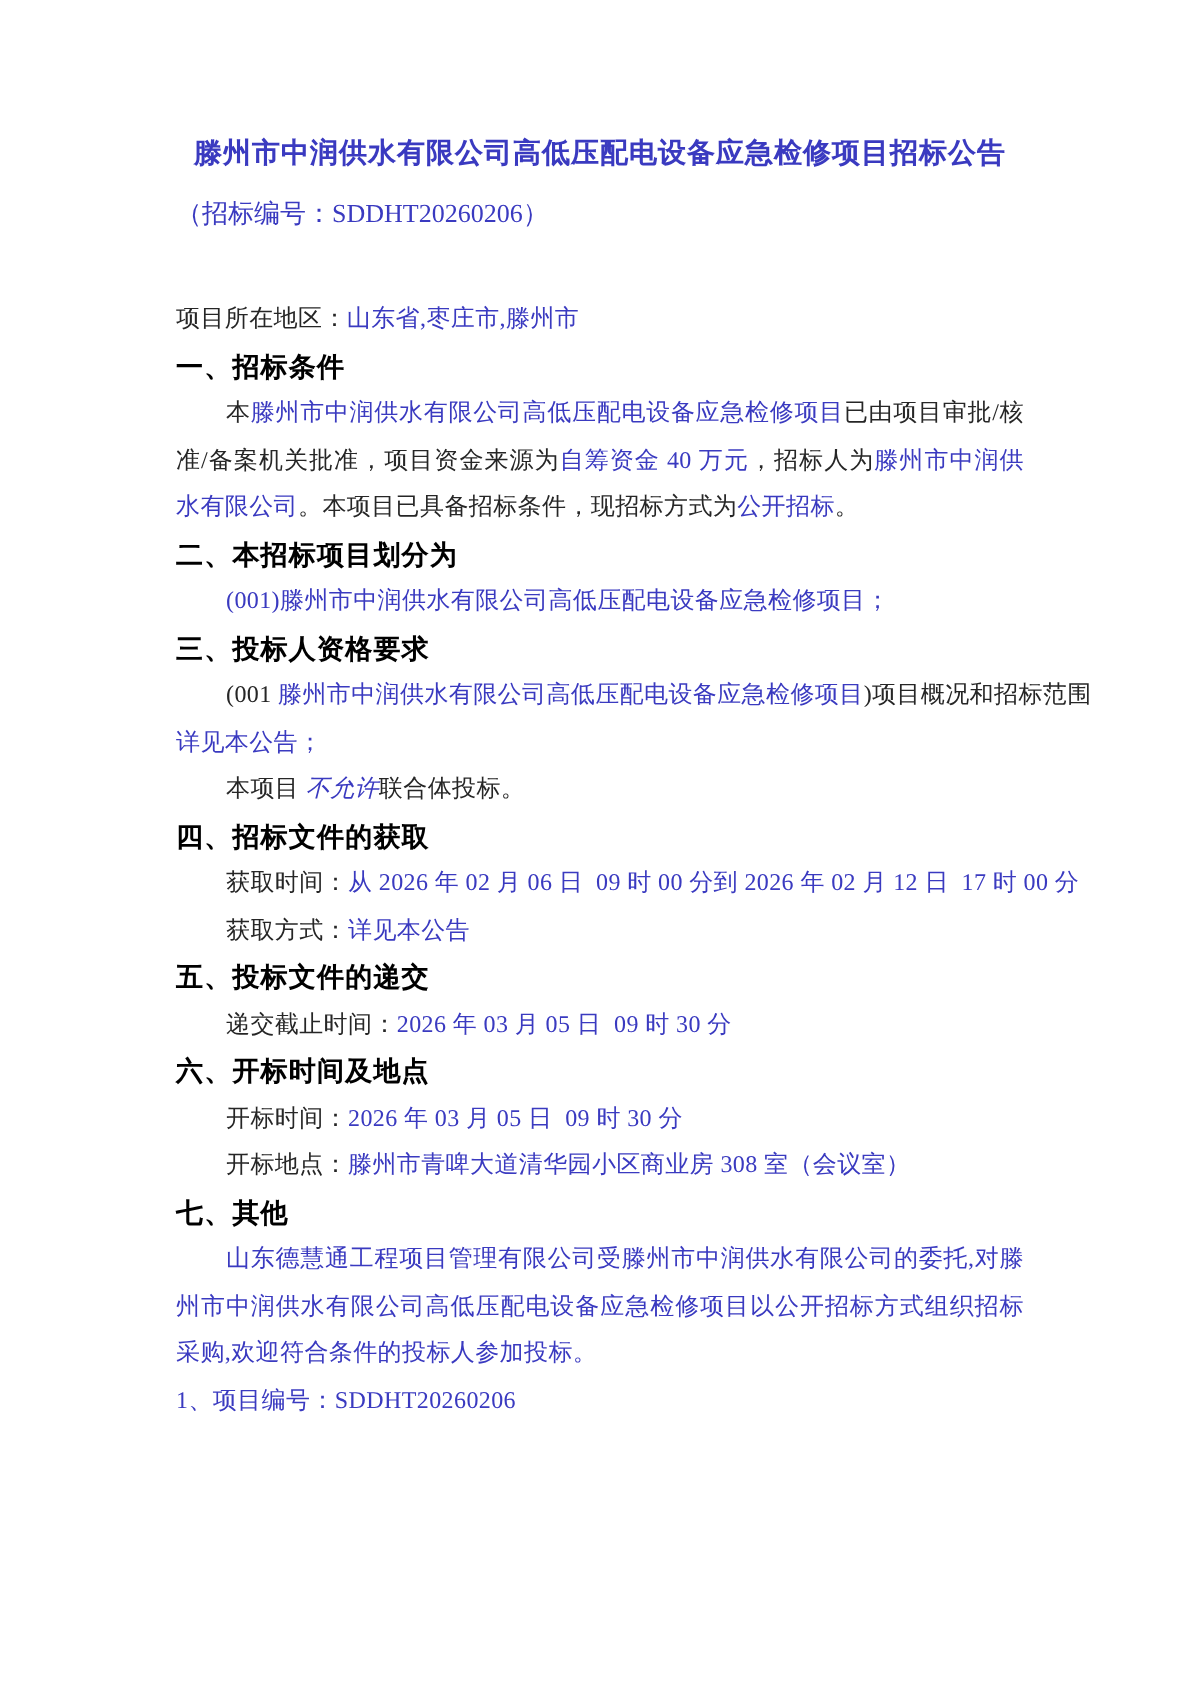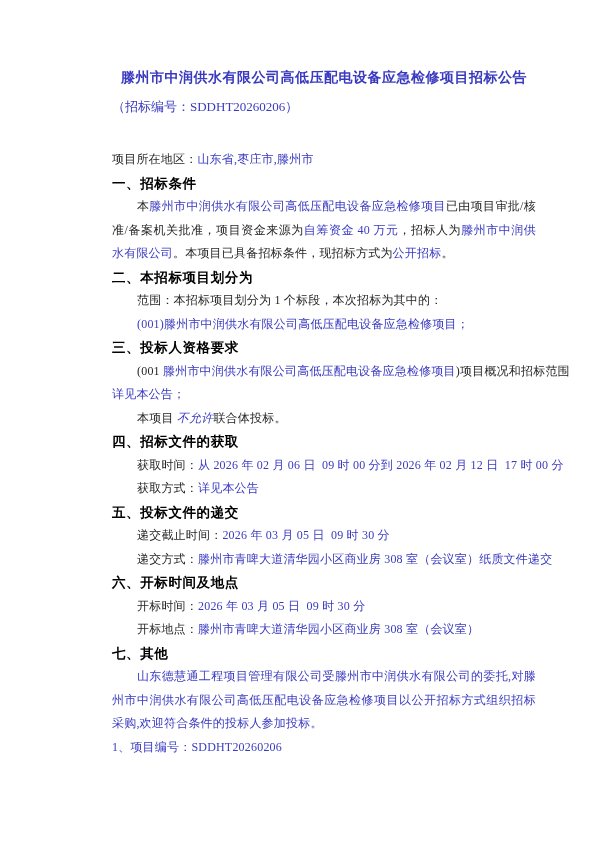--- a/index.html
+++ b/index.html
@@ -8,21 +8,20 @@
     background: #ffffff;
   }
   .page {
     position: relative;
     width: 546px;
     height: 853px;
     background: var(--page-bg, #ffffff);
     font-family: "Liberation Serif", "DejaVu Serif", serif;
     color: var(--ink, #262626);
     overflow: hidden;
-    margin-left: 24px;
   }
   .content {
     position: absolute;
     left: 88px;
     top: 0;
     width: 424px;
   }
   .doc-title {
     margin: 68px 0 0 0;
     text-align: center;
@@ -68,32 +67,30 @@
 
 <div class="page">
   <div class="content">
     <h1 class="doc-title">滕州市中润供水有限公司高低压配电设备应急检修项目招标公告</h1>
     <div class="doc-subtitle">（招标编号：SDDHT20260206）</div>
     <div class="doc-body" id="doc-body">
         <div class="line nowrap"><span class="seg-black">项目所在地区：</span><span class="seg-blue">山东省,枣庄市,滕州市</span></div>
         <div class="line heading">一、招标条件</div>
         <div class="line wrap indent"><span class="seg-black">本</span><span class="seg-blue">滕州市中润供水有限公司高低压配电设备应急检修项目</span><span class="seg-black">已由项目审批/核准/备案机关批准，项目资金来源为</span><span class="seg-blue">自筹资金 40 万元</span><span class="seg-black">，招标人为</span><span class="seg-blue">滕州市中润供水有限公司</span><span class="seg-black">。本项目已具备招标条件，现招标方式为</span><span class="seg-blue">公开招标</span><span class="seg-black">。</span></div>
         <div class="line heading">二、本招标项目划分为</div>
-        <div class="line nowrap indent"><span class="seg-black">范围：本招标项目划分为 1 个标段，本次招标为其中的：</span></div>
         <div class="line nowrap indent"><span class="seg-blue">(001)滕州市中润供水有限公司高低压配电设备应急检修项目；</span></div>
         <div class="line heading">三、投标人资格要求</div>
         <div class="line nowrap indent"><span class="seg-black">(001 </span><span class="seg-blue">滕州市中润供水有限公司高低压配电设备应急检修项目</span><span class="seg-black">)项目概况和招标范围：</span></div>
         <div class="line nowrap"><span class="seg-blue">详见本公告；</span></div>
         <div class="line nowrap indent"><span class="seg-black">本项目 </span><span class="seg-blue seg-italic">不允许</span><span class="seg-black">联合体投标。</span></div>
         <div class="line heading">四、招标文件的获取</div>
         <div class="line nowrap indent"><span class="seg-black">获取时间：</span><span class="seg-blue">从 2026 年 02 月 06 日  09 时 00 分到 2026 年 02 月 12 日  17 时 00 分</span></div>
         <div class="line nowrap indent"><span class="seg-black">获取方式：</span><span class="seg-blue">详见本公告</span></div>
         <div class="line heading">五、投标文件的递交</div>
         <div class="line nowrap indent"><span class="seg-black">递交截止时间：</span><span class="seg-blue">2026 年 03 月 05 日  09 时 30 分</span></div>
-        <div class="line nowrap indent"><span class="seg-black">递交方式：</span><span class="seg-blue">滕州市青啤大道清华园小区商业房 308 室（会议室）纸质文件递交</span></div>
         <div class="line heading">六、开标时间及地点</div>
         <div class="line nowrap indent"><span class="seg-black">开标时间：</span><span class="seg-blue">2026 年 03 月 05 日  09 时 30 分</span></div>
         <div class="line nowrap indent"><span class="seg-black">开标地点：</span><span class="seg-blue">滕州市青啤大道清华园小区商业房 308 室（会议室）</span></div>
         <div class="line heading">七、其他</div>
         <div class="line wrap indent"><span class="seg-blue">山东德慧通工程项目管理有限公司受滕州市中润供水有限公司的委托,对滕州市中润供水有限公司高低压配电设备应急检修项目以公开招标方式组织招标采购,欢迎符合条件的投标人参加投标。</span></div>
         <div class="line nowrap"><span class="seg-blue">1、项目编号：SDDHT20260206</span></div>
       </div>
   </div>
 </div>
 

